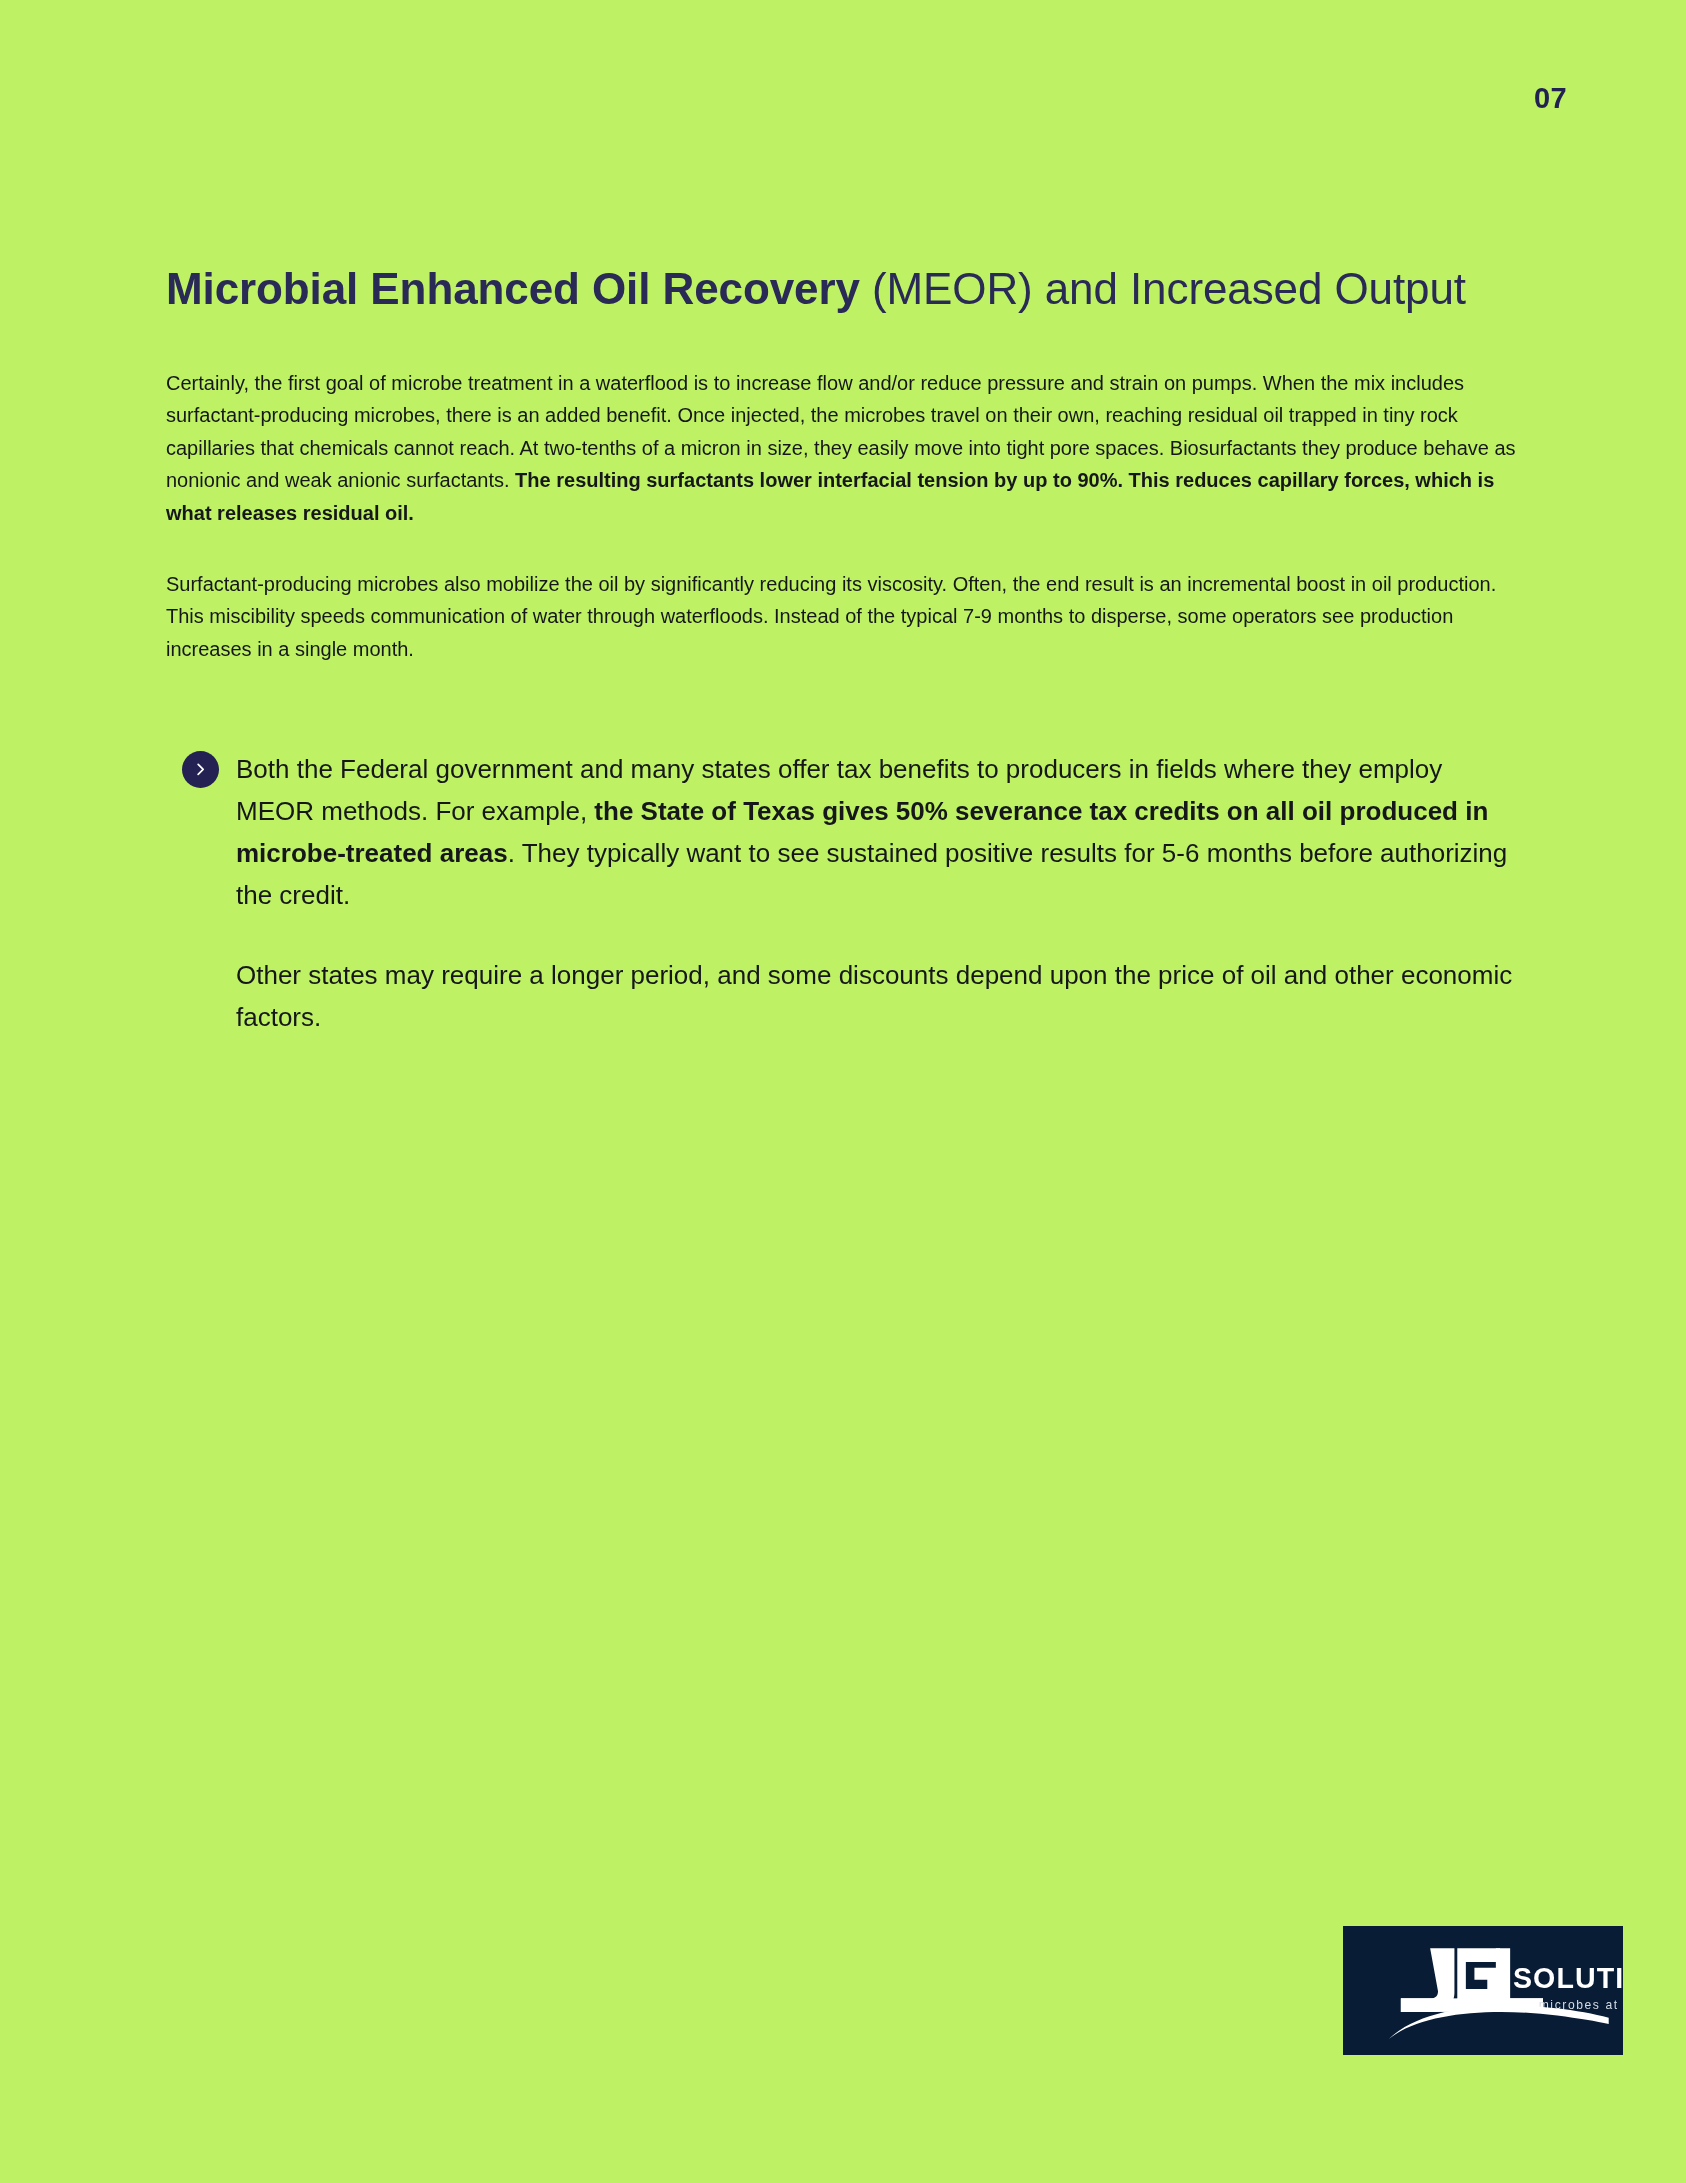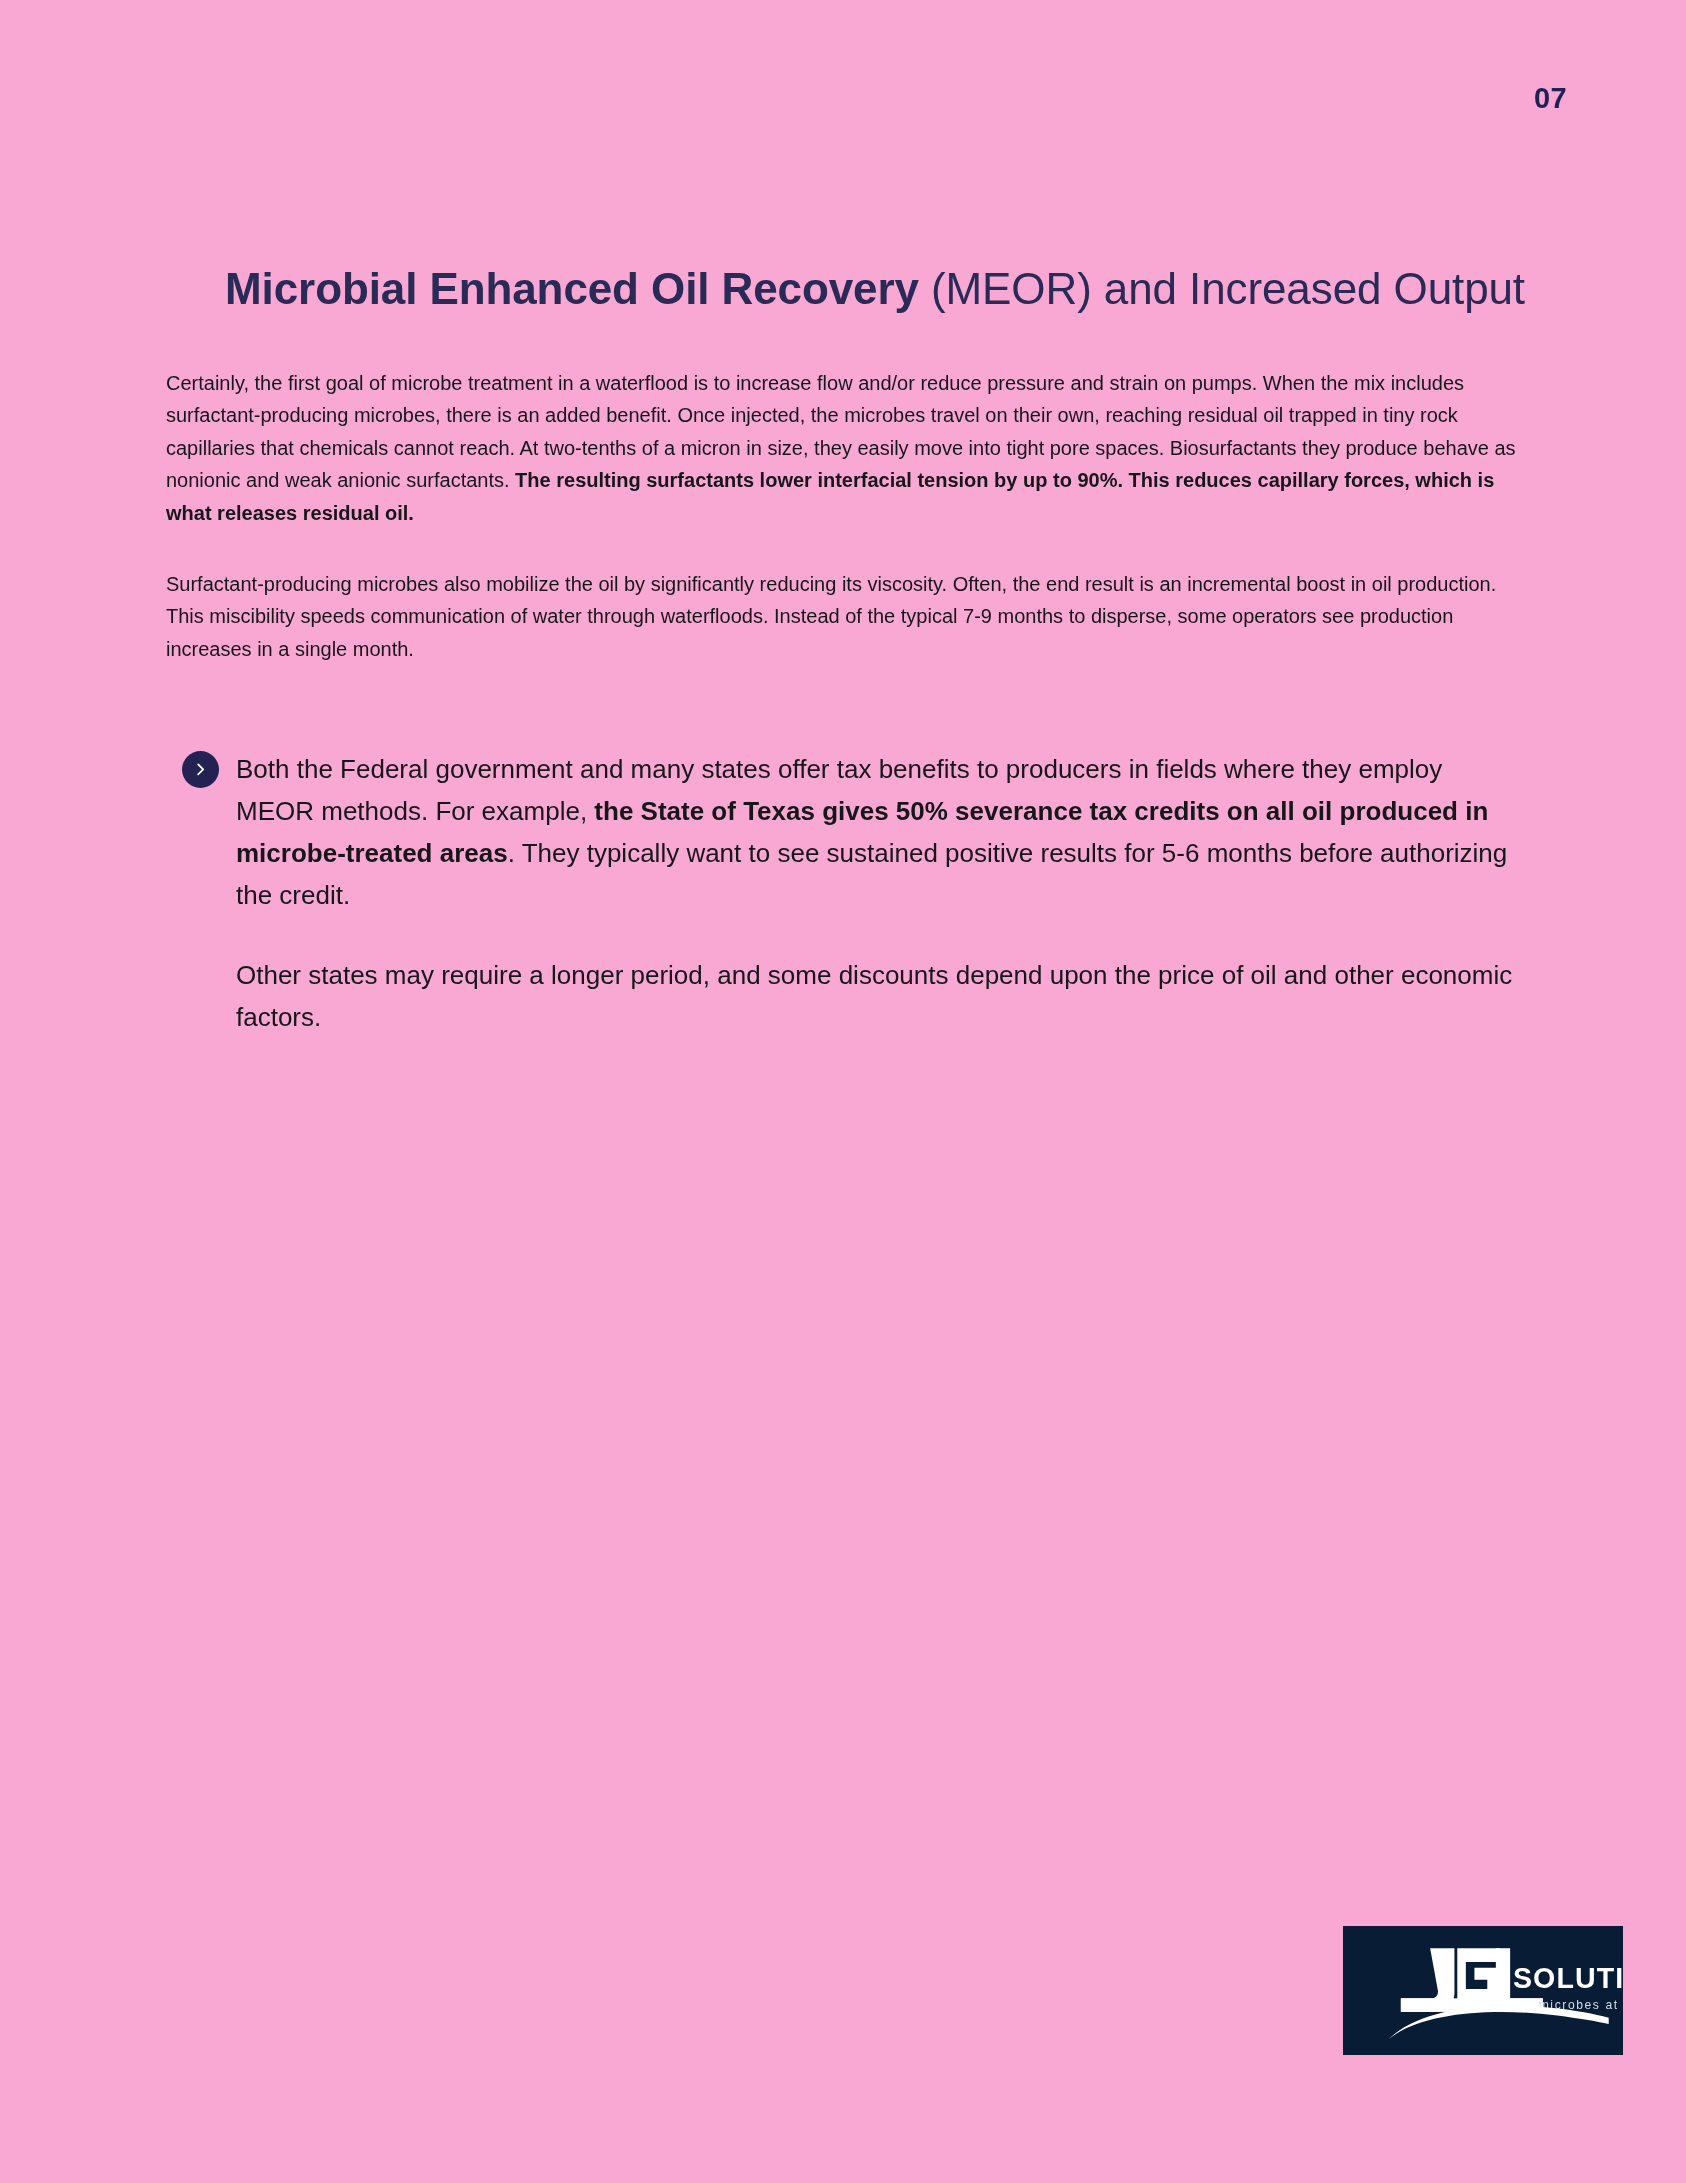--- a/index.html
+++ b/index.html
@@ -10,21 +10,21 @@
   }
 
   body {
     font-family: "Liberation Sans", sans-serif;
   }
 
   .page {
     position: relative;
     width: 1687px;
     height: 2183px;
-    background: #f9a8d4;
+    background: #bef264;
     overflow: hidden;
     box-sizing: border-box;
   }
 
   
   .page-number {
     position: absolute;
     top: 84px;
     right: 120px;
     font-size: 29px;
@@ -43,21 +43,20 @@
   }
 
   
   .doc-title {
     font-size: 44px;
     line-height: 1.16;
     color: #2a2a56;
     font-weight: 400;
     margin: 0 0 53px 0;
     letter-spacing: -0.1px;
-    text-align: right;
   }
   .doc-title .title-strong {
     font-weight: 700;
   }
 
   
   p.body-text {
     font-size: 20px;
     line-height: 1.62;
     color: #15171a;

